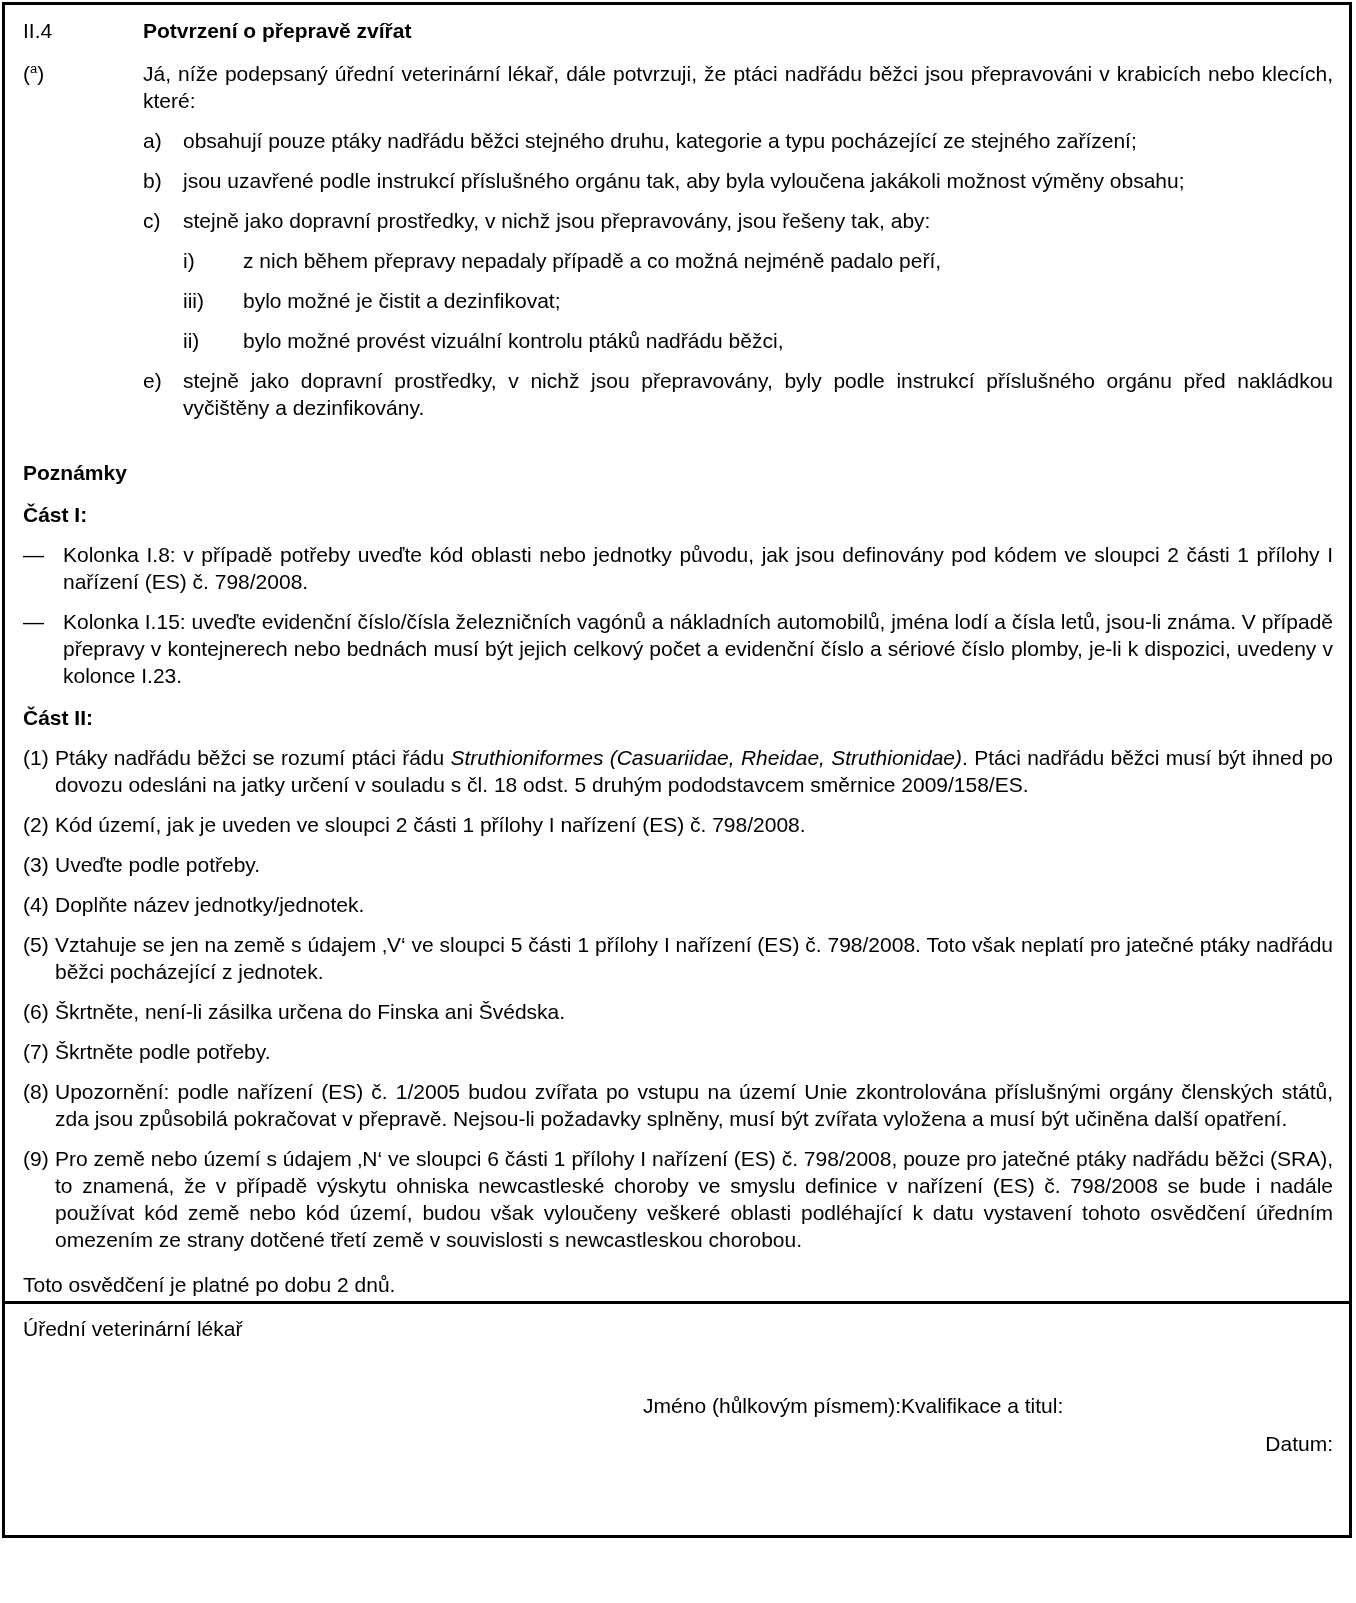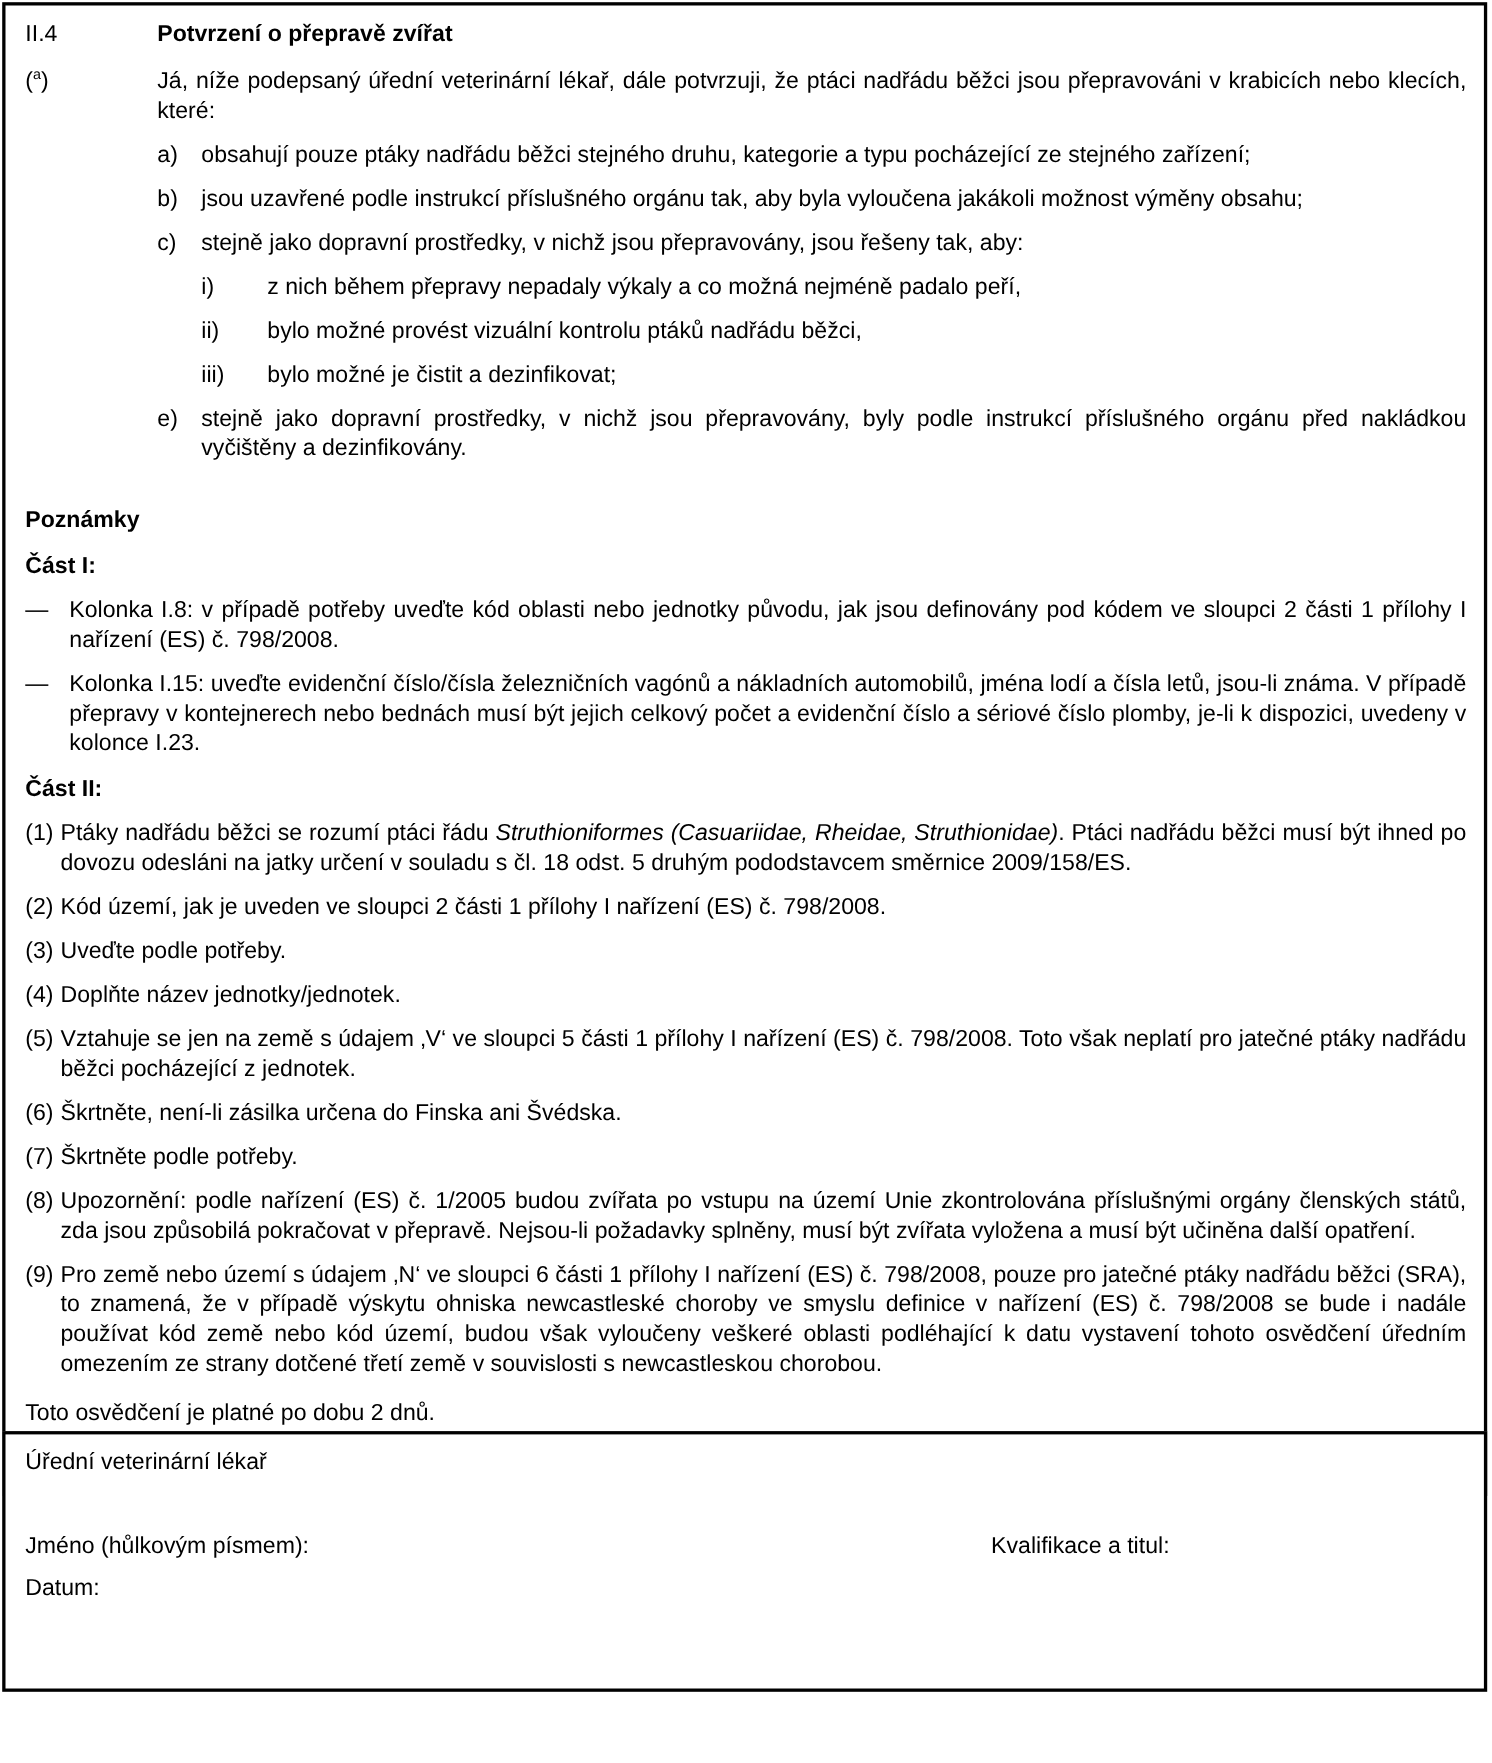--- a/index.html
+++ b/index.html
@@ -47,21 +47,21 @@
 
   .validity { margin-top: 18px; }
 
   sup { font-size: 0.62em; vertical-align: super; line-height: 0; }
   em { font-style: italic; }
 
   .sign-fields { margin-top: 50px; }
   .sign-row { display: flex; }
   .sign-row + .sign-row.r2 { margin-top: 11px; flex-direction: column; }
   .sign-row + .sign-row.r3 { margin-top: 14px; }
-  .sign-left { flex: 0 0 878px; }
+  .sign-left { flex: 0 0 878px; text-align: right; }
   .sign-right { flex: 1; }
 </style>
 </head>
 <body>
 
 <div class="box" id="main-box">
 
   <div class="row">
     <span class="gutter">II.4</span>
     <span class="content bold">Potvrzení o přepravě zvířat</span>
@@ -85,29 +85,29 @@
     </div>
 
     <div class="item">
       <span class="m">c)</span>
       <span class="t">stejně jako dopravní prostředky, v nichž jsou přepravovány, jsou řešeny tak, aby:</span>
     </div>
 
     <div class="sublist">
       <div class="item">
         <span class="m">i)</span>
-        <span class="t">z nich během přepravy nepadaly výkaly a co možná nejméně padalo peří,</span>
+        <span class="t">z nich během přepravy nepadaly případě a co možná nejméně padalo peří,</span>
+      </div>
+      <div class="item">
+        <span class="m">iii)</span>
+        <span class="t">bylo možné je čistit a dezinfikovat;</span>
       </div>
       <div class="item">
         <span class="m">ii)</span>
         <span class="t">bylo možné provést vizuální kontrolu ptáků nadřádu běžci,</span>
-      </div>
-      <div class="item">
-        <span class="m">iii)</span>
-        <span class="t">bylo možné je čistit a dezinfikovat;</span>
       </div>
     </div>
 
     <div class="item">
       <span class="m">e)</span>
       <span class="t">stejně jako dopravní prostředky, v nichž jsou přepravovány, byly podle instrukcí příslušného orgánu před nakládkou vyčištěny a dezinfikovány.</span>
     </div>
 
   </div>
 

